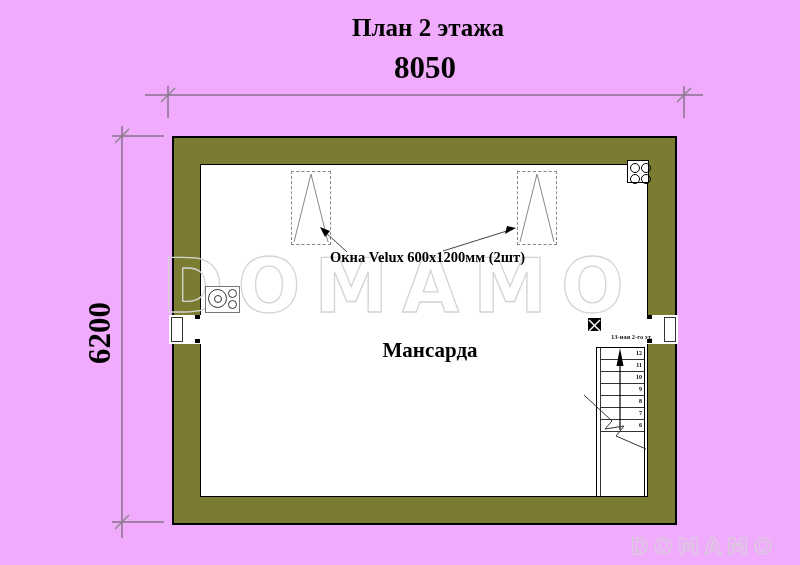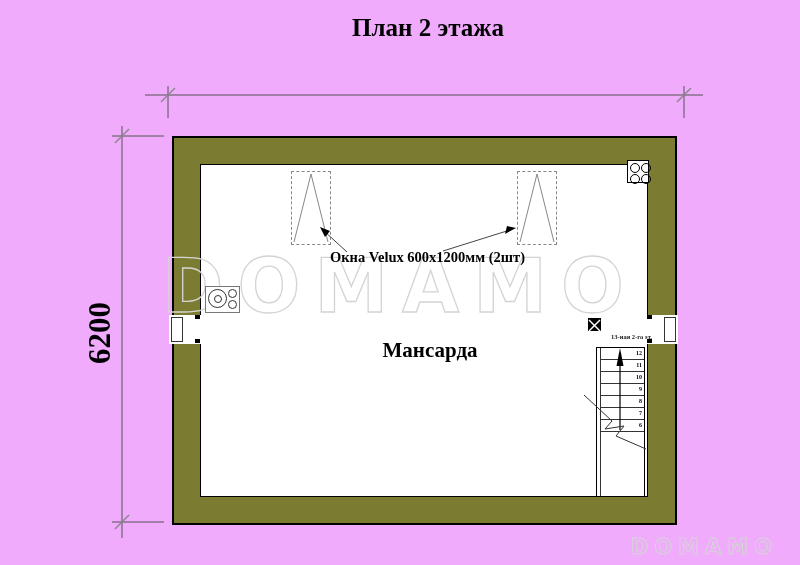--- a/index.html
+++ b/index.html
@@ -64,20 +64,21 @@
   .stairline line{stroke:#000;stroke-width:1.2;}
   .stairline polygon{fill:#000;}
   .breakline polyline{fill:none;stroke:#333;stroke-width:1;}
 </style>
 </head>
 <body>
 
 <div id="canvas">
 
   <div class="abs title">План 2 этажа</div>
+  <div class="abs dim-top">8050</div>
   <div class="abs dim-left">6200</div>
 
   <div class="abs wall-outer"></div>
   <div class="abs room-inner"></div>
 
   <svg class="abs wm-svg" width="800" height="565">
     <text class="wm" x="400" y="312" text-anchor="middle" font-size="74" letter-spacing="14" stroke-width="1.3">DOMAMO</text>
   </svg>
 
   <div class="abs opening opening-left">

